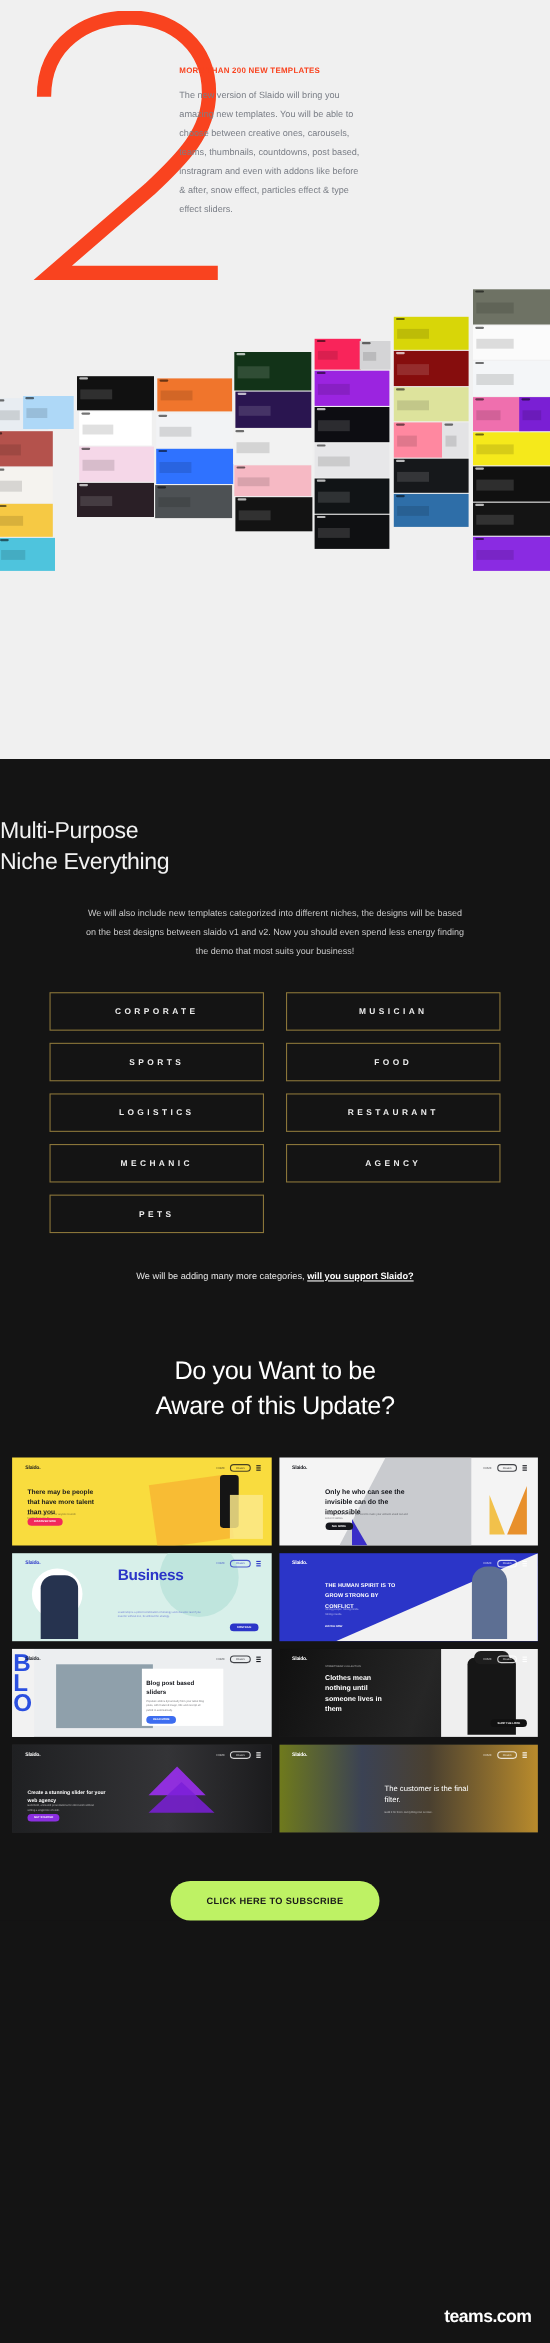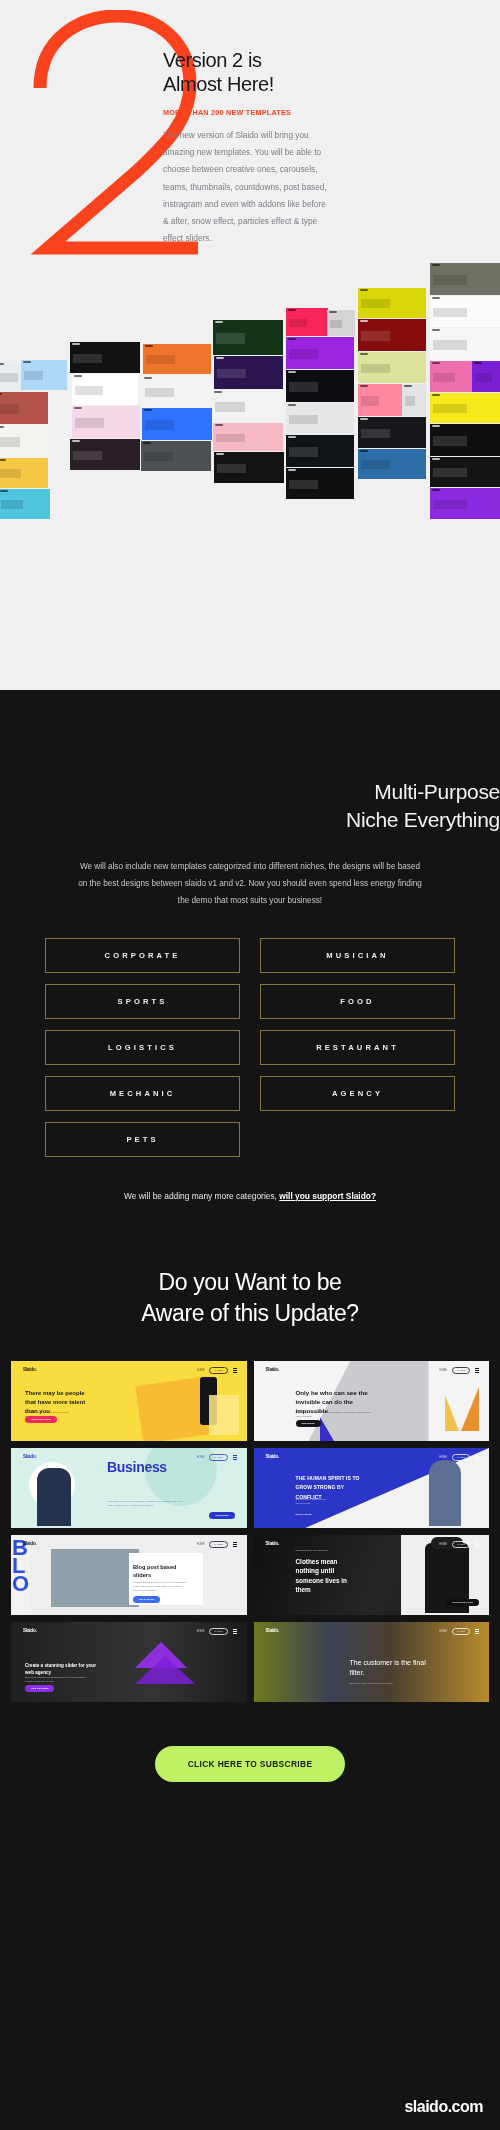--- a/index.html
+++ b/index.html
@@ -52,24 +52,23 @@
     width:8px; height:2px; background:rgba(255,255,255,.85);
     border-radius:1px;
   }
   .tile.dark .bar { background:rgba(255,255,255,.7); }
 
   
   .dark { background:#141414; width:500px; }
 
   .sec-niche { padding-top:52px; }
   .sec-heading {
-    text-align:right; color:#f2f2f2;
+    text-align:left; color:#f2f2f2;
     font-size:21px; font-weight:400; line-height:1.32;
     letter-spacing:-0.3px;
-    margin-top:36px;
   }
   .sec-sub {
     margin:26px auto 0; width:346px; text-align:center;
     font-size:8.2px; line-height:2.05; color:#c9c9c9;
   }
 
   .cat-grid {
     margin:28px auto 0; width:410px;
     display:grid; grid-template-columns:1fr 1fr;
     column-gap:20px; row-gap:11px;
@@ -157,24 +156,20 @@
 <section class="hero">
   <div class="hero-inner">
 
     <div class="big-two">
       <svg width="200" height="250" viewBox="0 0 200 250">
         <path d="M22 78 C22 28 62 6 100 6 C142 6 172 34 172 74 C172 110 148 134 118 162 L30 238 L180 238" fill="none" stroke="#f9431f" stroke-width="13" stroke-linecap="butt" stroke-linejoin="miter"></path>
       </svg>
     </div>
 
     <div class="hero-copy">
-      <h1 class="hero-title">
-        <span>Version 2 is</span><br>
-        <span>Almost Here!</span>
-      </h1>
       <div class="hero-kicker">MORE THAN 200 NEW TEMPLATES</div>
       <p class="hero-para">The new version of Slaido will bring you amazing new templates. You will be able to choose between creative ones, carousels, teams, thumbnails, countdowns, post based, instragram and even with addons like before &amp; after, snow effect, particles effect &amp; type effect sliders.</p>
     </div>
   </div>
 
   <div class="mosaic" id="mosaic">
       <div class="tile" style="left: -6px; top: 94px; width: 50px; height: 29px; background: rgb(232, 237, 242);">
         <span class="bar" style="background: rgba(0, 0, 0, 0.55);"></span>
         <span style="position: absolute; left: 3px; top: 11.02px; width: 21px; height: 8.7px; background: rgba(0, 0, 0, 0.12);"></span>
       </div>
@@ -551,13 +546,13 @@
         <div class="headline" style="left: 96px; top: 36px; width: 80px; font-size: 7px; font-weight: 400; line-height: 1.45;">The customer is the final filter.</div>
         <div class="body" style="left: 96px; top: 60px; width: 66px;">Build it for them. Everything else is noise.</div>
       </div>
     </div>
 
   <div class="subscribe-wrap">
     <button class="subscribe-btn">CLICK HERE TO SUBSCRIBE</button>
   </div>
 </section>
 
-<div class="footer">slaido.com</div>
+<div class="footer">teams.com</div>
 
 </body></html>

